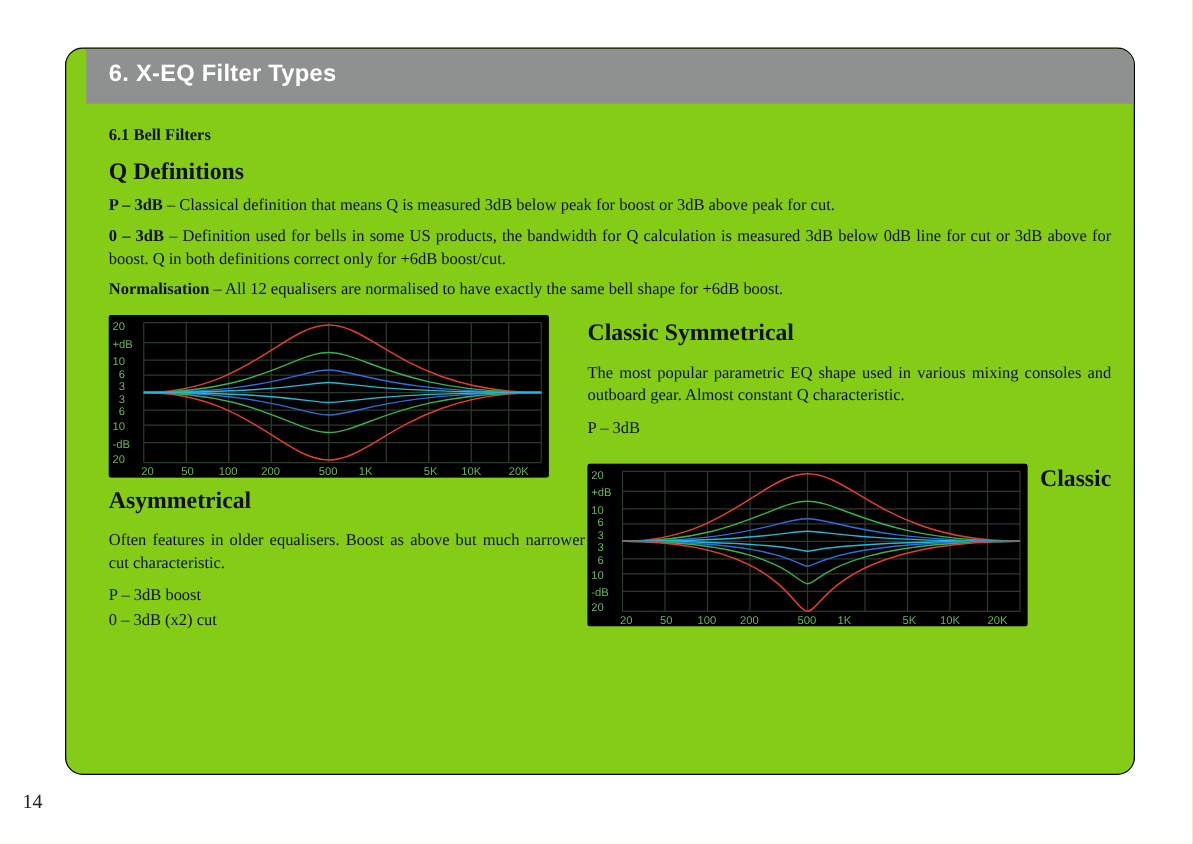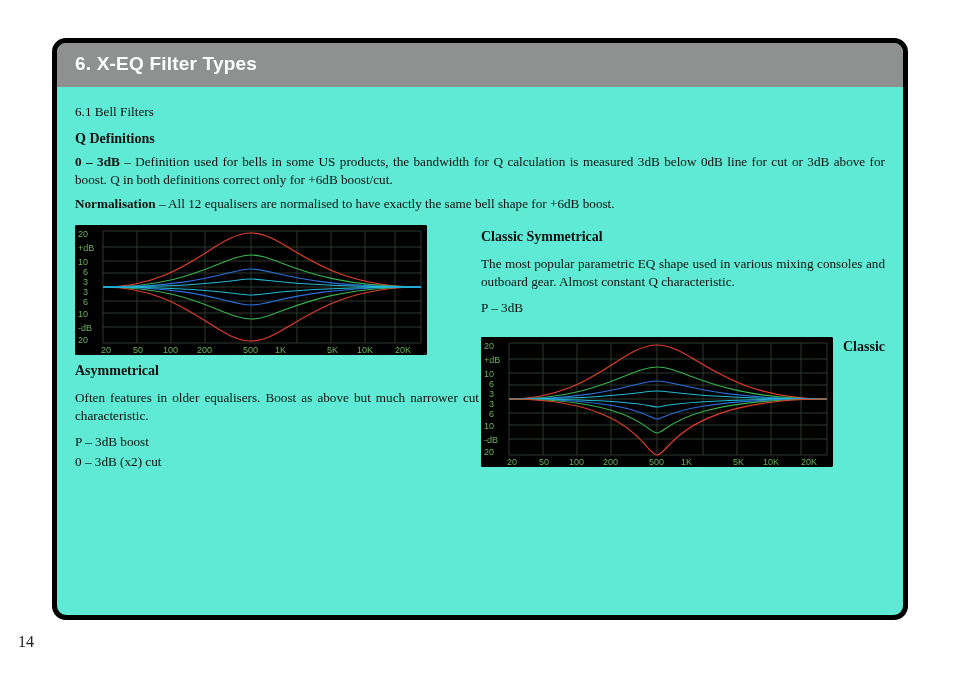--- a/index.html
+++ b/index.html
@@ -1,22 +1,22 @@
 <!DOCTYPE html>
 <html><head>
 <meta charset="utf-8">
 <style>
   * { box-sizing: border-box; margin: 0; padding: 0; }
   html, body { width: 954px; height: 675px; font-family: "Times New Roman", Times, serif; color: #111; background: #fff; }
   .page { position: relative; width: 954px; height: 675px; padding: 38px 46px 22px 52px; }
-  .card { width: 100%; height: 582px; border: 5px solid #000000; border-radius: 14px; overflow: hidden; background: #5eead4; }
+  .card { width: 100%; height: 582px; border: 1px solid #000000; border-radius: 14px; overflow: hidden; background: #84cc16; padding-left: 16px; }
   .card-header { background: #8f9090; color: #fff; padding: 10px 18px 12px 18px; font-family: Arial, Helvetica, sans-serif; font-weight: 700; font-size: 19px; letter-spacing: 0.2px; }
   .card-body { padding: 10px 18px 14px 18px; font-size: 13.2px; line-height: 1.38; }
-  .sec-sub { font-weight: 400; margin: 6px 0 8px 0; font-size: 13.2px; }
-  .sub2 { font-weight: 700; margin: 4px 0 4px 0; font-size: 14px; }
+  .sec-sub { font-weight: 700; margin: 6px 0 8px 0; font-size: 13.2px; }
+  .sub2 { font-weight: 700; margin: 4px 0 4px 0; font-size: 19px; }
   .def { margin: 3px 0 6px 0; text-align: justify; }
   .def .term { font-weight: 700; }
   .row { display: flex; gap: 2px; margin-top: 10px; }
   .half { flex: 1 1 0; }
   .chart { width: 352px; height: 130px; background: #000; border-radius: 2px; margin: 2px 0 6px 0; display: block; }
   .para { margin: 8px 0 8px 0; text-align: justify; }
   .line { margin: 0 0 2px 0; }
   .page-num { position: absolute; left: 18px; bottom: 24px; font-size: 16px; color: #222; }
   
   .chart .grid { stroke: #2c3a2c; stroke-width: 1; }
@@ -30,20 +30,23 @@
 <body>
 
 <div class="page">
   <div class="card">
     <div class="card-header">6. X-EQ Filter Types</div>
     <div class="card-body">
 
       <div class="sec-sub">6.1 Bell Filters</div>
       <div class="sub2">Q Definitions</div>
 
+      <p class="def">
+        <span class="term">P – 3dB</span><span> – Classical definition that means Q is measured 3dB below peak for boost or 3dB above peak for cut.</span>
+      </p>
       <p class="def">
         <span class="term">0 – 3dB</span><span> – Definition used for bells in some US products, the bandwidth for Q calculation is measured 3dB below 0dB line for cut or 3dB above for boost. Q in both definitions correct only for +6dB boost/cut.</span>
       </p>
       <p class="def">
         <span class="term">Normalisation</span><span> – All 12 equalisers are normalised to have exactly the same bell shape for +6dB boost.</span>
       </p>
 
       <div class="row">
         <div class="half">
           <svg class="chart" viewBox="0 0 352 130" aria-hidden="true">

